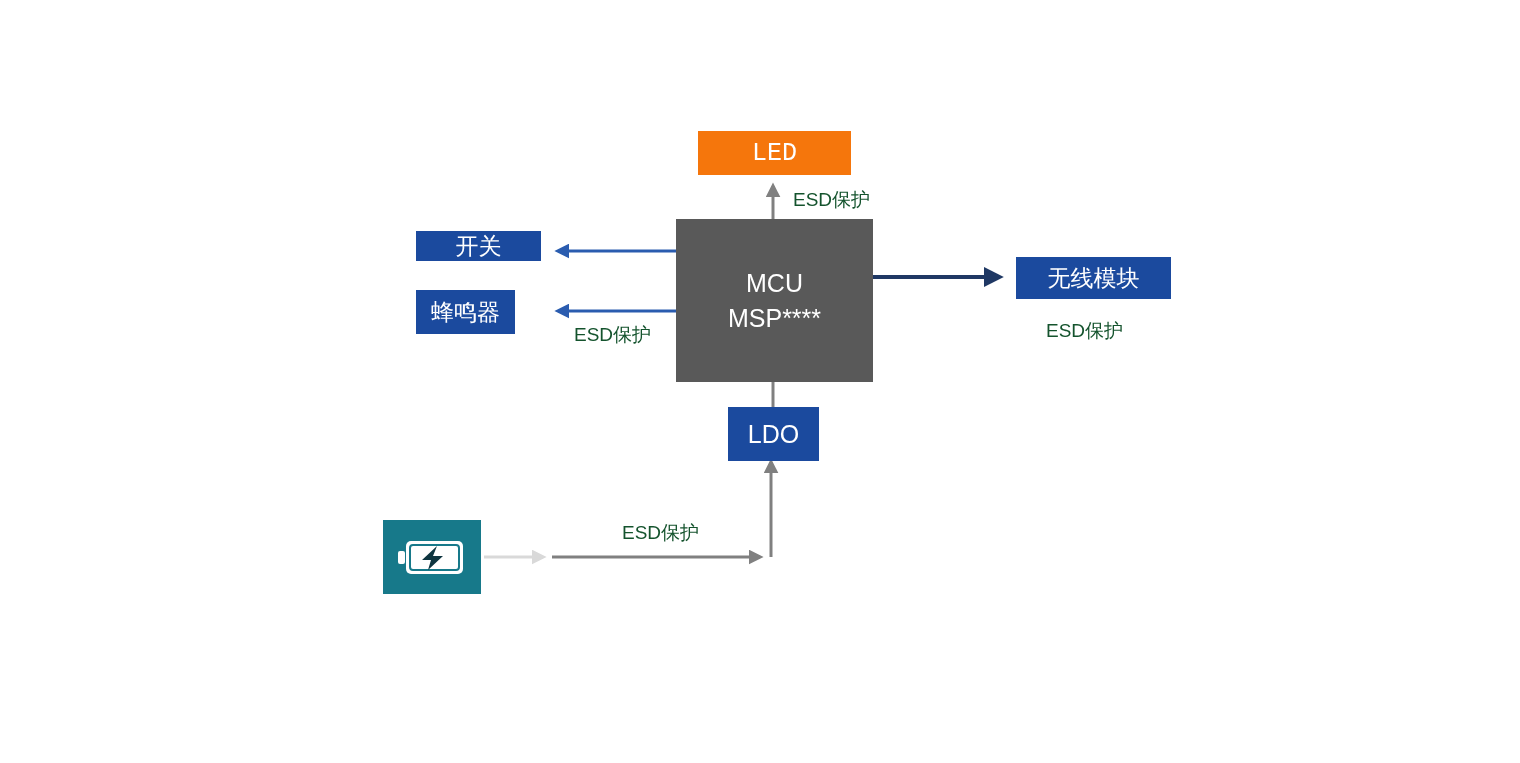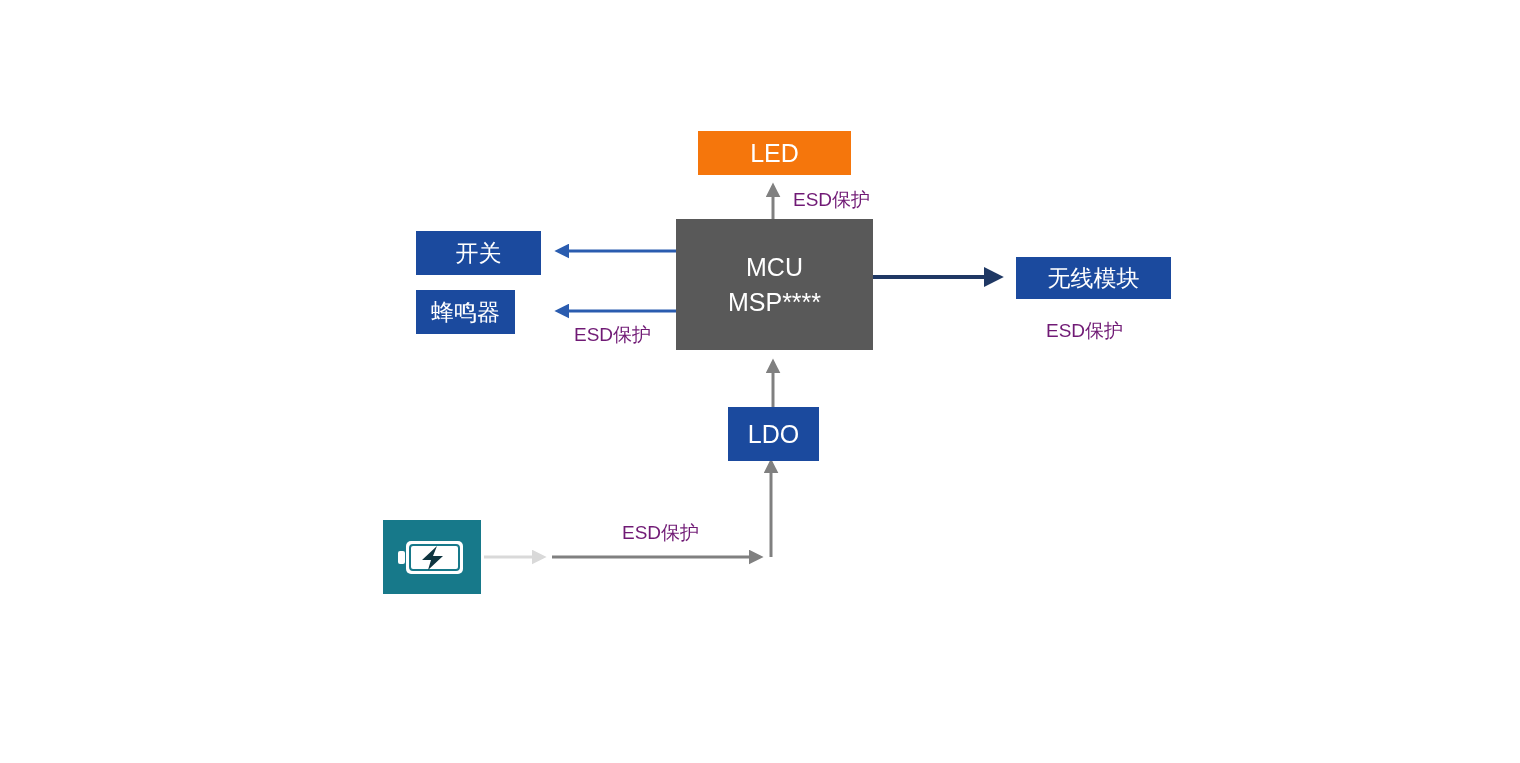--- a/index.html
+++ b/index.html
@@ -25,32 +25,32 @@
   .node {
     position: absolute;
     display: flex;
     align-items: center;
     justify-content: center;
     color: #ffffff;
     text-align: center;
     box-sizing: border-box;
   }
   .node.blue   { background: #1B4A9E; }
-  .node.orange { background: #F5760C; }
+  .node.orange { background: #F5760C; font-family: Liberation Mono, monospace; }
   .node.gray   { background: #595959; flex-direction: column; }
   .esd-label {
     position: absolute;
-    color: #701a75;
+    color: #14532d;
     font-size: 19px;
     font-weight: 400;
     white-space: nowrap;
   }
   #node-led      { left: 698px;  top: 131px; width: 153px; height: 44px; font-size: 25px; }
-  #node-mcu      { left: 676px;  top: 219px; width: 197px; height: 131px; font-size: 25px; line-height: 1.4; }
-  #node-switch   { left: 416px;  top: 231px; width: 125px; height: 44px; font-size: 23px; }
+  #node-mcu      { left: 676px;  top: 219px; width: 197px; height: 163px; font-size: 25px; line-height: 1.4; }
+  #node-switch   { left: 416px;  top: 231px; width: 125px; height: 30px; font-size: 23px; }
   #node-buzzer   { left: 416px;  top: 290px; width: 99px; height: 44px; font-size: 23px; }
   #node-wireless { left: 1016px; top: 257px; width: 155px; height: 42px; font-size: 23px; }
   #node-ldo      { left: 728px;  top: 407px; width: 91px;  height: 54px; font-size: 25px; }
   #esd-top    { left: 793px;  top: 187px; }
   #esd-left   { left: 574px;  top: 322px; }
   #esd-right  { left: 1046px; top: 318px; }
   #esd-bottom { left: 622px;  top: 520px; }
   #battery {
     position: absolute;
     left: 383px; top: 520px;

